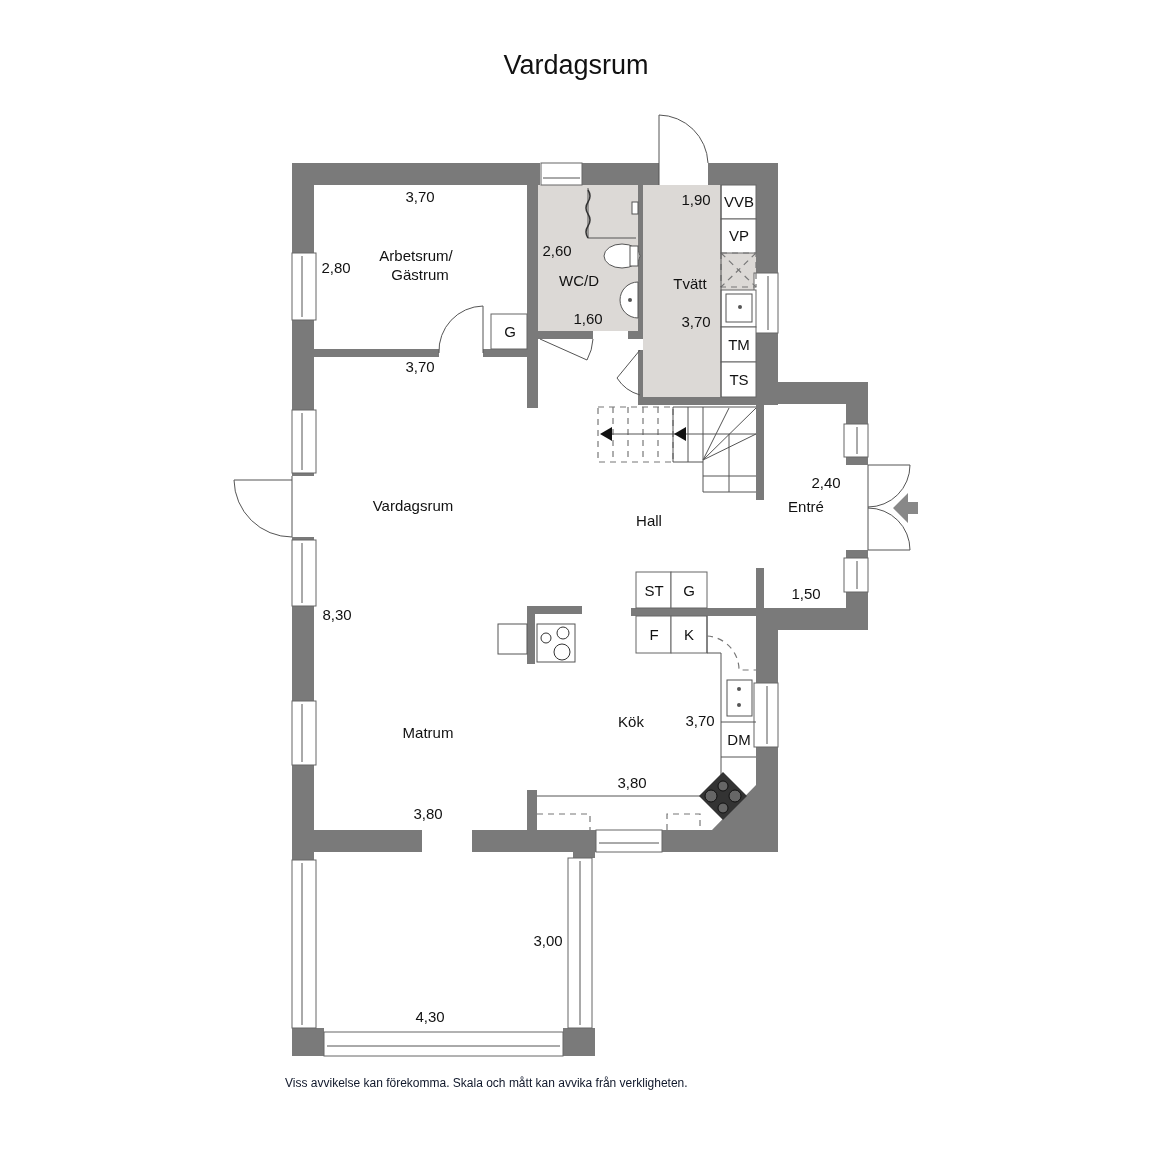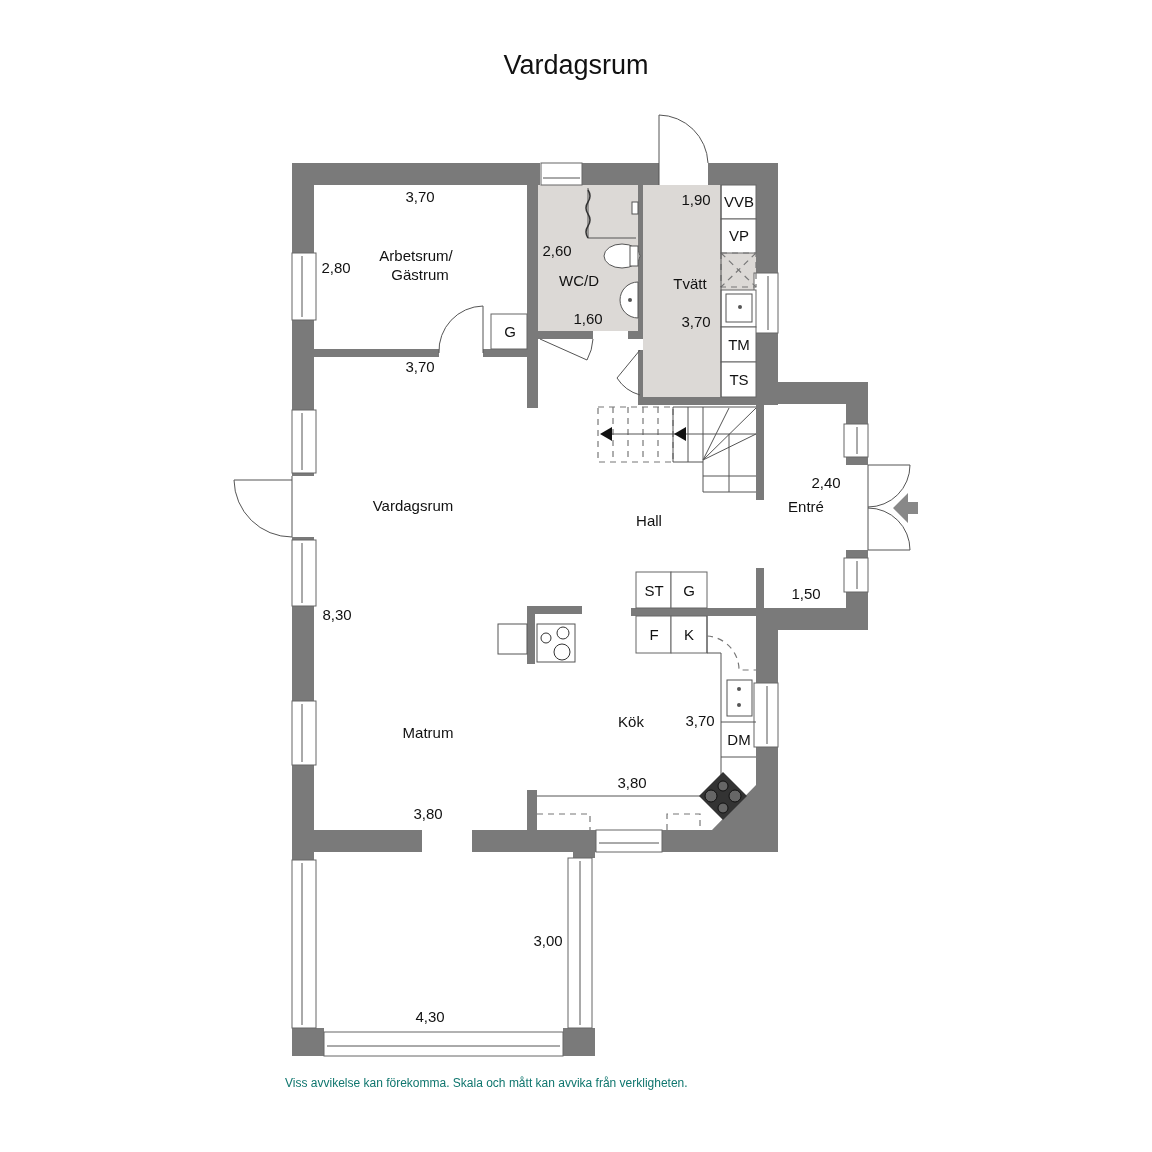--- a/index.html
+++ b/index.html
@@ -1,18 +1,18 @@
 <!DOCTYPE html>
 <html><head>
   <meta charset="utf-8">
   <style>
     html, body { margin: 0; padding: 0; background: #ffffff; }
     body { width: 1152px; height: 1152px; position: relative; overflow: hidden; font-family: "Liberation Sans", sans-serif; }
     .title { position: absolute; left: 0; width: 1152px; top: 50px; text-align: center; font-size: 27px; color: #111; }
-    .footer { position: absolute; left: 285px; top: 1076px; font-size: 12px; color: #0f766e; }
+    .footer { position: absolute; left: 285px; top: 1076px; font-size: 12px; color: #0f172a; }
     svg { position: absolute; left: 0; top: 0; }
     .lbl { font-family: "Liberation Sans", sans-serif; font-size: 15px; fill: #111; }
     .wall { fill: #7a7a7a; }
     .thin { stroke: #555; stroke-width: 1; fill: none; }
     .win { fill: #fff; stroke: #666; stroke-width: 1; }
     .dash { stroke: #777; stroke-width: 1.2; stroke-dasharray: 6 5; fill: none; }
     .box { fill: #fff; stroke: #666; stroke-width: 1; }
   </style>
 </head>
 <body>

